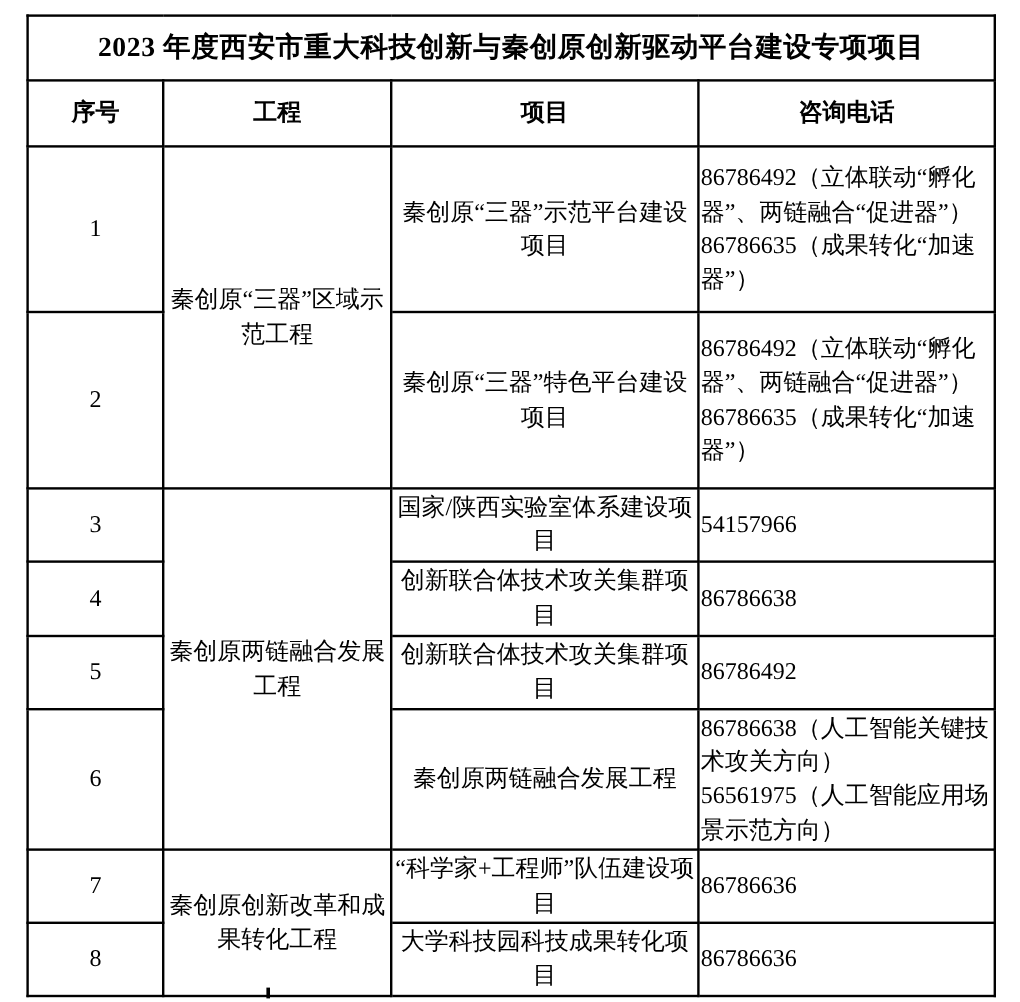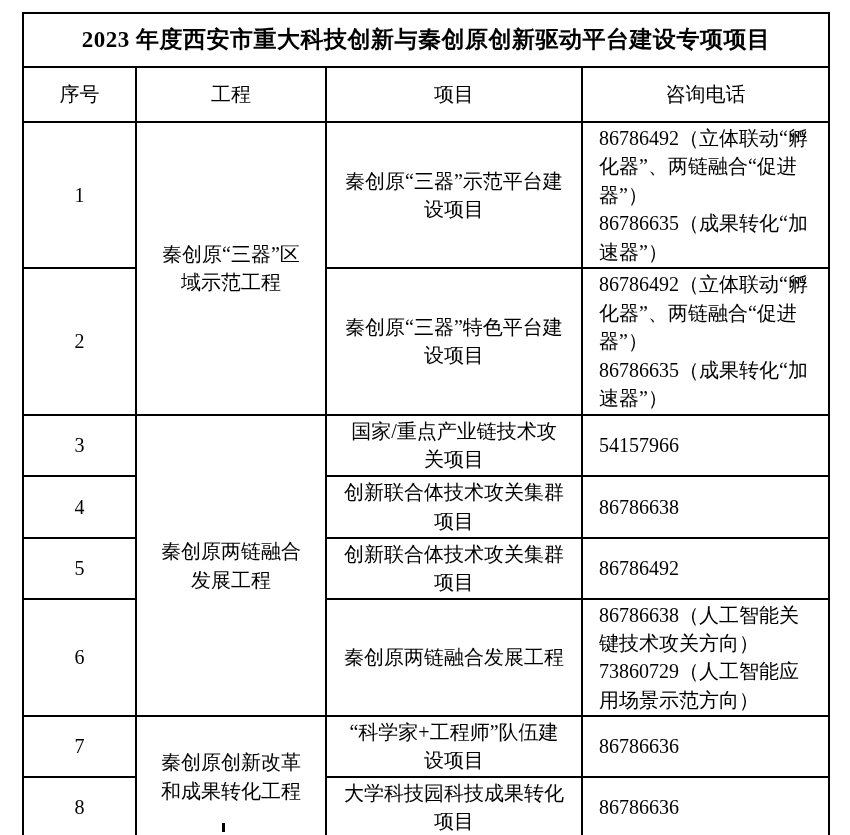--- a/index.html
+++ b/index.html
@@ -16,33 +16,33 @@
     position: absolute;
     left: 22px; top: 12px;
     width: 806px;
     border-collapse: collapse;
     table-layout: fixed;
   }
   td {
     border: 2px solid #000;
     text-align: center;
     vertical-align: middle;
-    padding: 1px 16px;
+    padding: 1px 1px;
     font-size: 20px;
     line-height: 1.42;
     overflow: hidden;
   }
   td.title-cell {
     font-weight: bold;
     font-size: 23px;
     height: 54px;
     letter-spacing: 0.5px;
   }
   td.header-cell {
-    font-weight: normal;
+    font-weight: bold;
     height: 55px;
   }
   .r1 { height: 138px; }
   .r2 { height: 147px; }
   .r3 { height: 60px; }
   .r4 { height: 62px; }
   .r5 { height: 58px; }
   .r6 { height: 115px; }
   .r7 { height: 55px; }
   .r8 { height: 58px; }
@@ -91,21 +91,21 @@
         <td>秦创原“三器”特色平台建设项目</td>
         <td>
           <div class="phone-line">86786492（立体联动“孵化器”、两链融合“促进器”）</div>
           <div class="phone-line">86786635（成果转化“加速器”）</div>
         </td>
       </tr>
 
       <tr class="r3">
         <td>3</td>
         <td rowspan="4">秦创原两链融合发展工程</td>
-        <td>国家/重点产业链技术攻关项目</td>
+        <td>国家/陕西实验室体系建设项目</td>
         <td>
           <div class="phone-line">54157966</div>
         </td>
       </tr>
 
       <tr class="r4">
         <td>4</td>
         <td>创新联合体技术攻关集群项目</td>
         <td>
           <div class="phone-line">86786638</div>
@@ -118,21 +118,21 @@
         <td>
           <div class="phone-line">86786492</div>
         </td>
       </tr>
 
       <tr class="r6">
         <td>6</td>
         <td>秦创原两链融合发展工程</td>
         <td>
           <div class="phone-line">86786638（人工智能关键技术攻关方向）</div>
-          <div class="phone-line">73860729（人工智能应用场景示范方向）</div>
+          <div class="phone-line">56561975（人工智能应用场景示范方向）</div>
         </td>
       </tr>
 
       <tr class="r7">
         <td>7</td>
         <td rowspan="2">秦创原创新改革和成果转化工程</td>
         <td>“科学家+工程师”队伍建设项目</td>
         <td>
           <div class="phone-line">86786636</div>
         </td>

